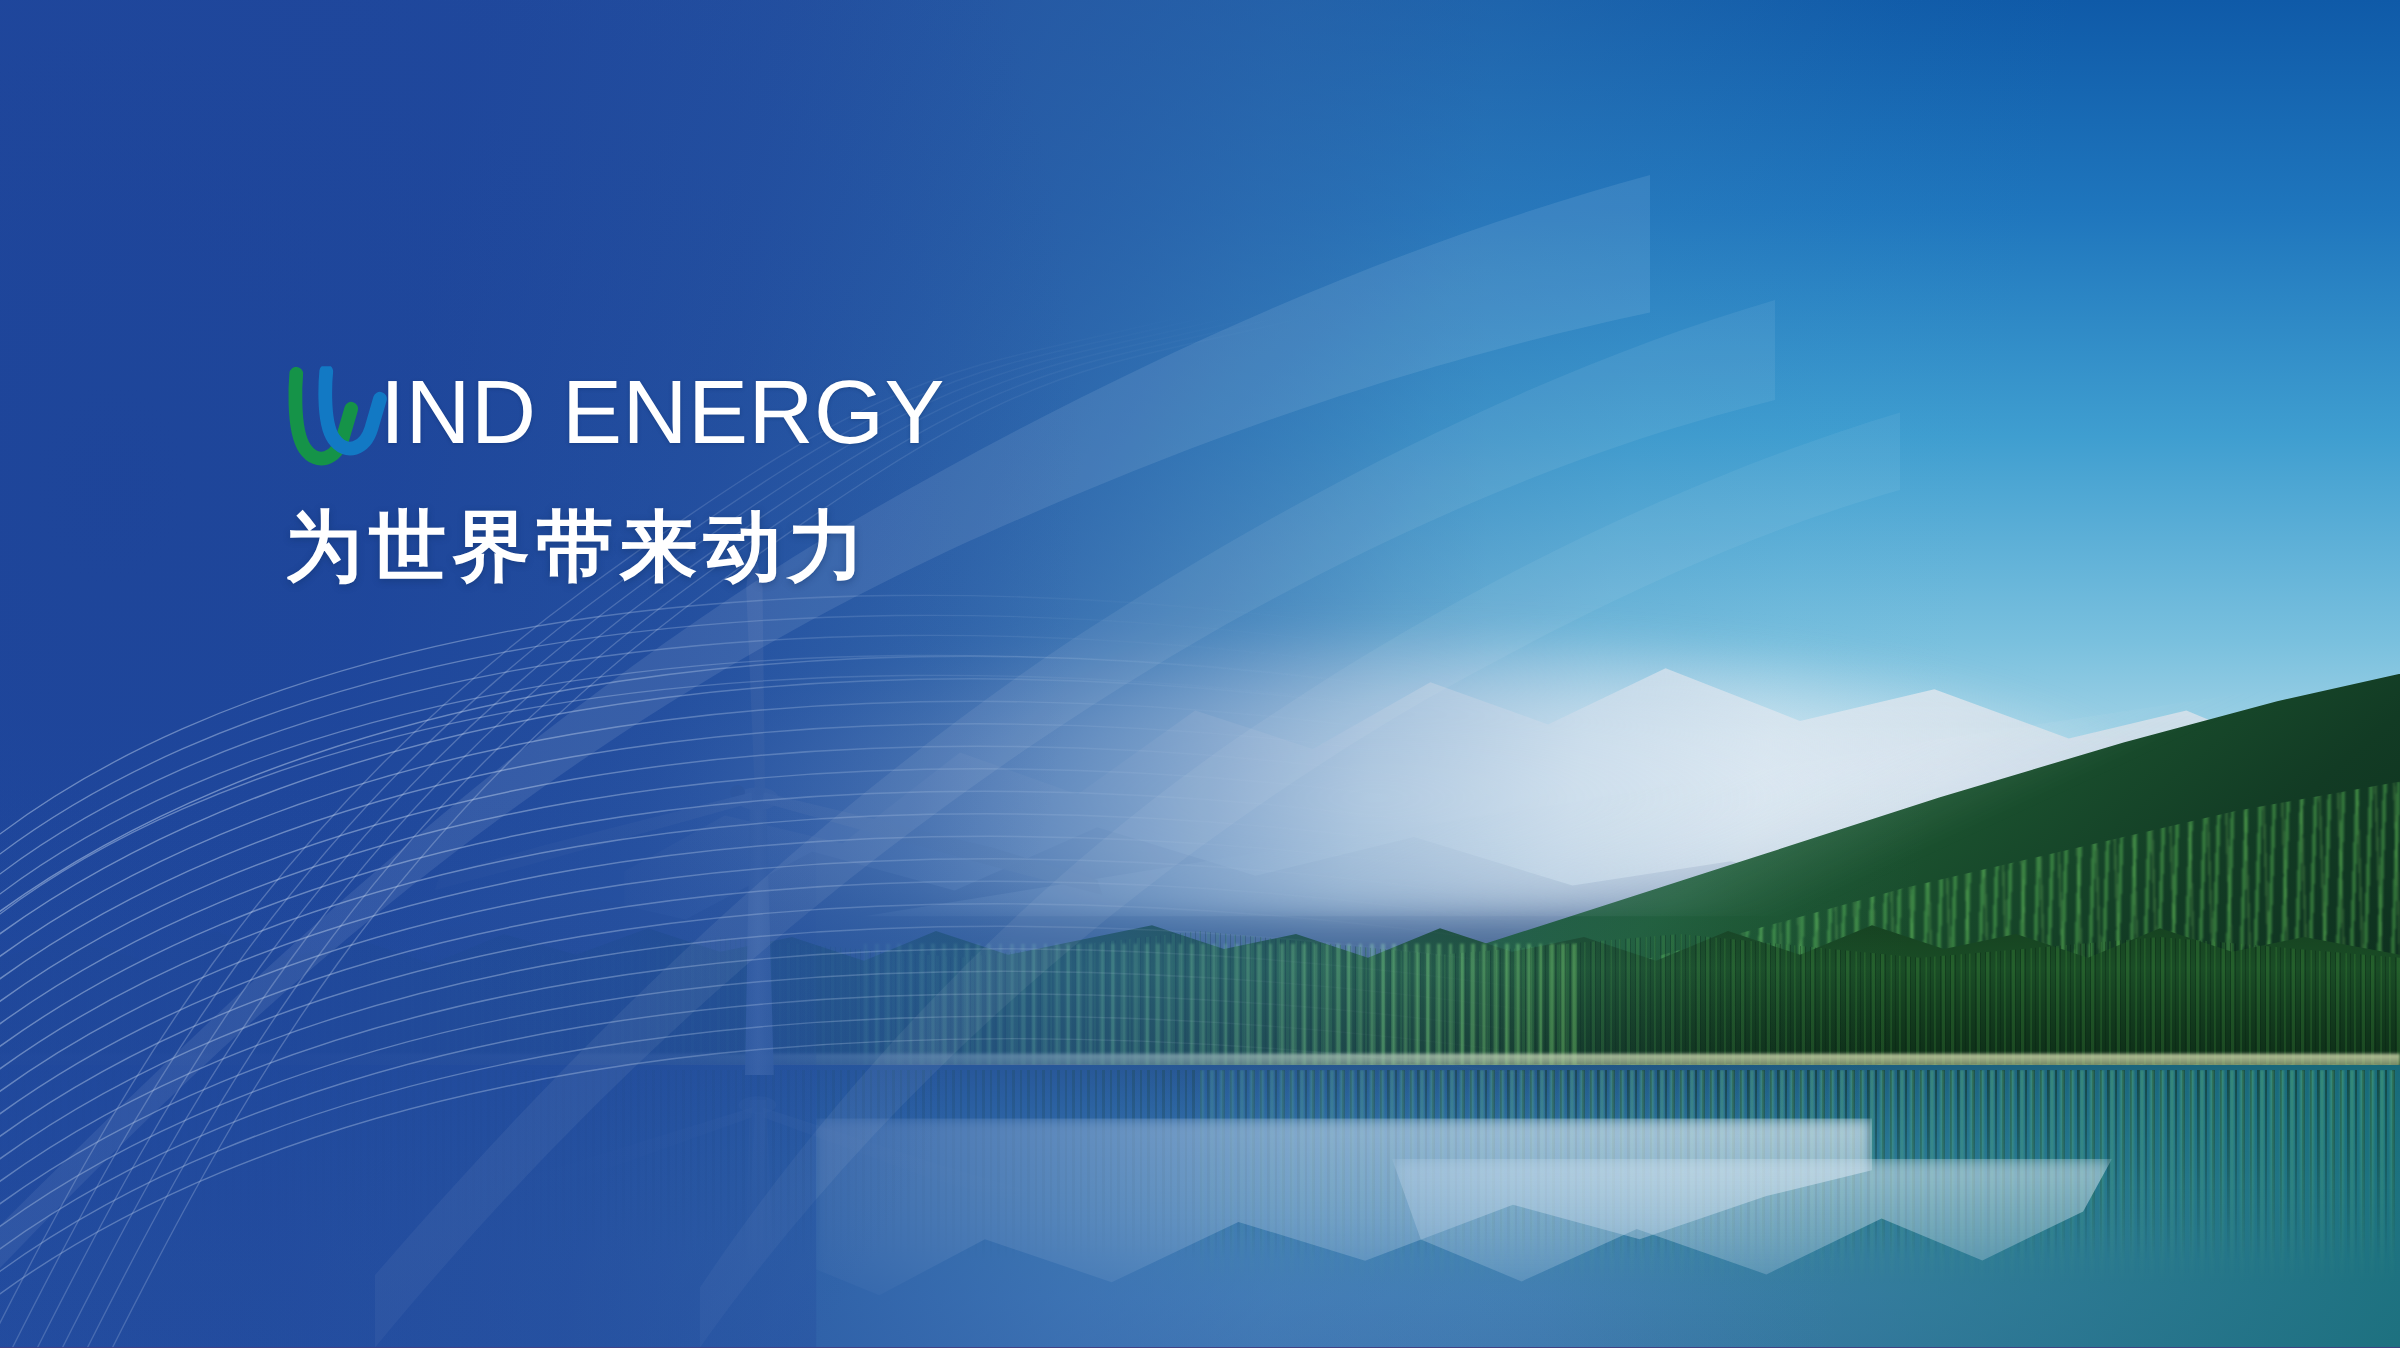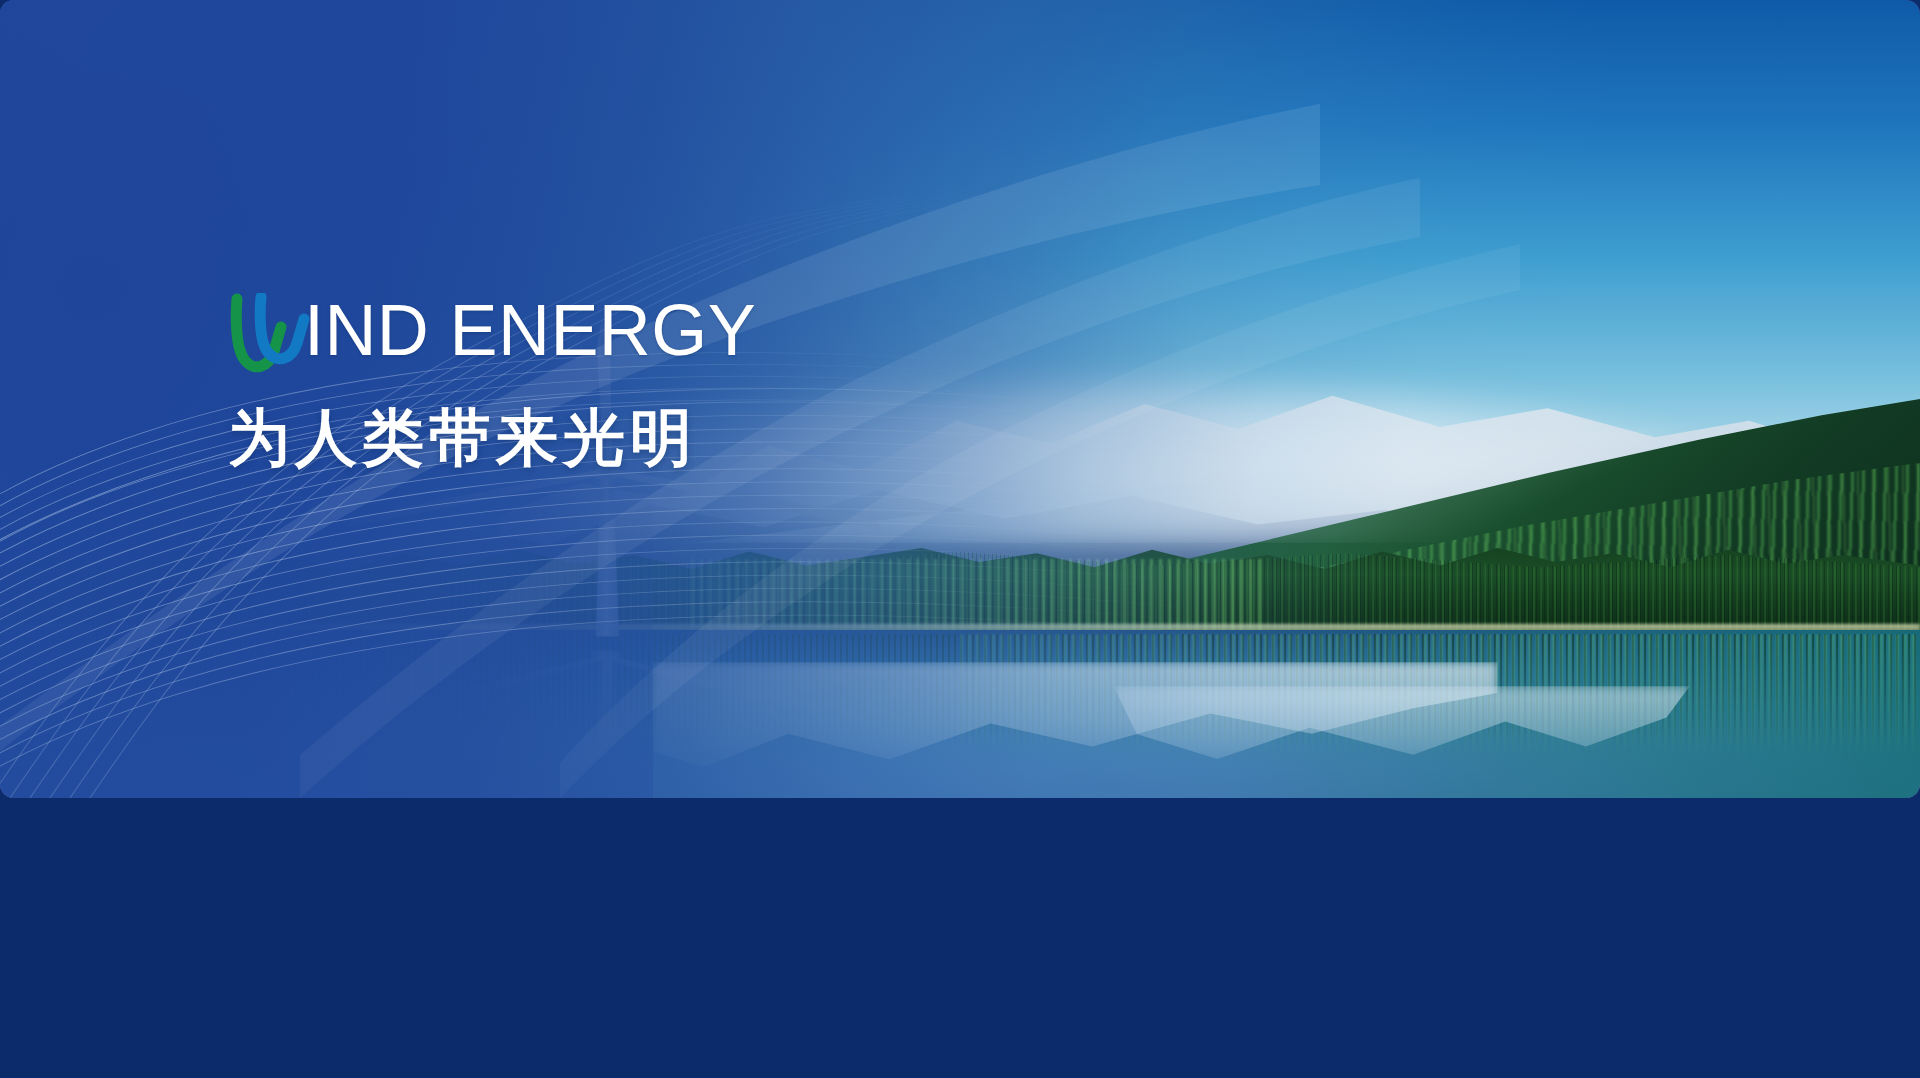--- a/index.html
+++ b/index.html
@@ -6,24 +6,23 @@
   * { margin:0; padding:0; box-sizing:border-box; }
   html,body { background:#0c2b6b; }
   body {
     font-family:"Liberation Sans","DejaVu Sans",sans-serif;
     -webkit-font-smoothing:antialiased;
   }
 
   #banner {
     position:relative;
     width:1920px;
-    height:798px;
+    height:1078px;
     overflow:hidden;
     background:#701a75;
-    border-radius:14px;
   }
 
   
   .photo { position:absolute; inset:0; overflow:hidden; }
 
   
   .sky {
     position:absolute; left:0; top:0; width:100%; height:72%;
     background:
       linear-gradient(to bottom,
@@ -384,17 +383,17 @@
         <svg viewBox="0 0 84 80" aria-hidden="true">
 
           <path d="M9 6 C 9 6, 5 50, 16 66 C 26 80, 41 74, 46 58 L 53 34" fill="none" stroke="#159348" stroke-width="11" stroke-linecap="round"></path>
 
           <path d="M33 4 C 33 4, 29 44, 39 58 C 49 72, 64 66, 69 50 L 76 26" fill="none" stroke="#1279c4" stroke-width="11" stroke-linecap="round"></path>
         </svg>
       </span>
       <span class="logo-word">IND ENERGY</span>
     </div>
 
-    <div class="tagline tagline-1">为人类带来光明</div>
+    <div class="tagline tagline-1">为世界带来动力</div>
 
   </div>
 
 </div>
 
 </body></html>

